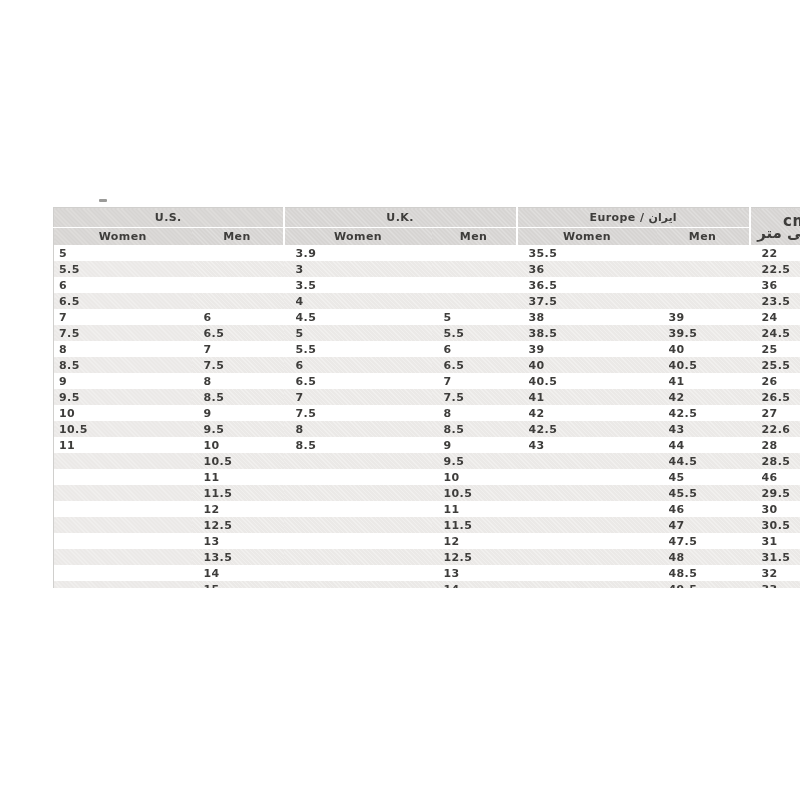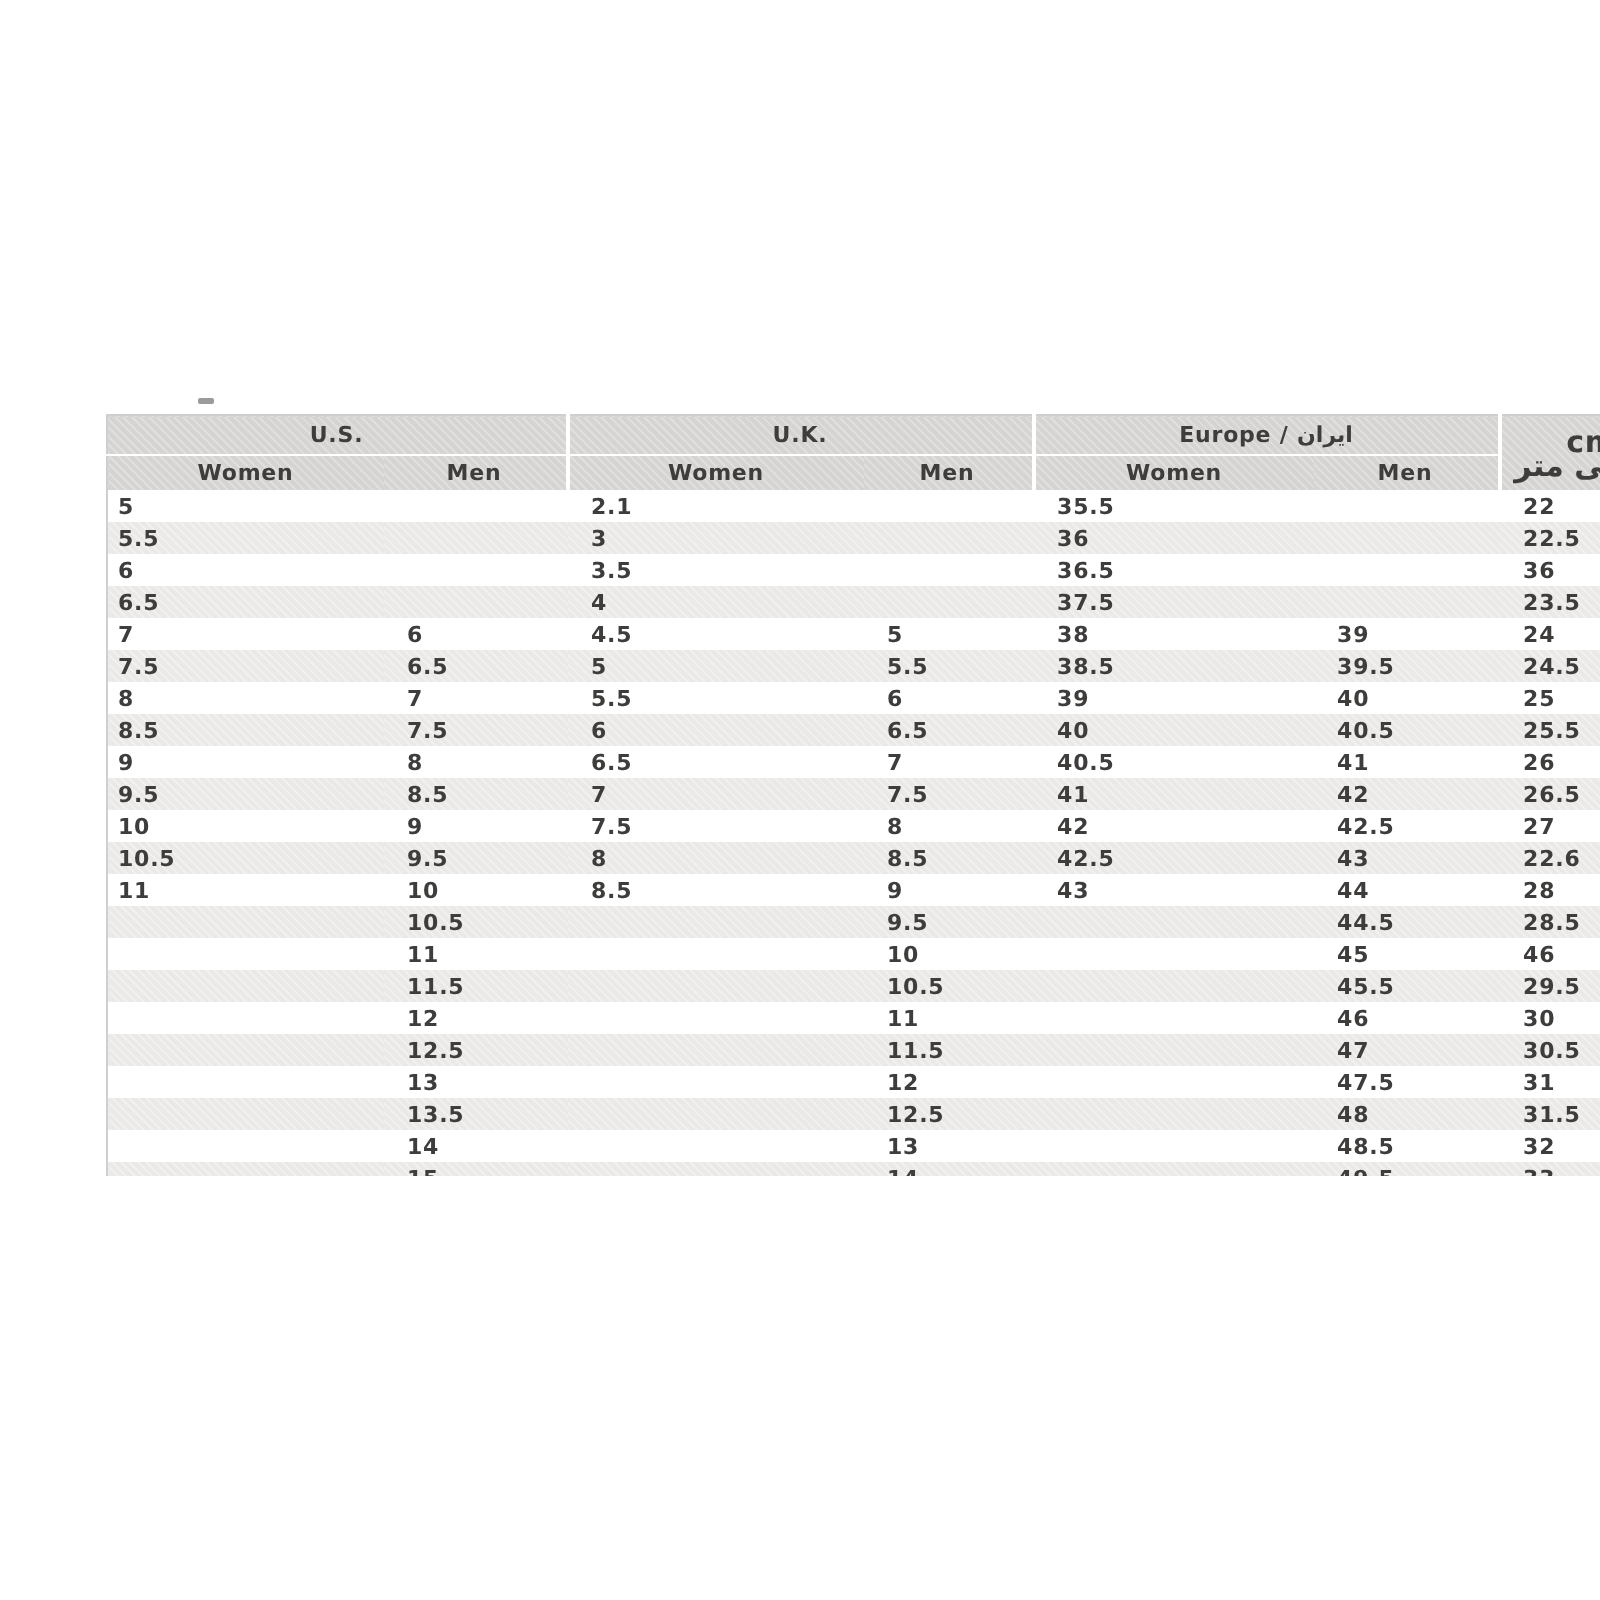--- a/index.html
+++ b/index.html
@@ -104,21 +104,21 @@
         <th class="sep">Women</th>
         <th>Men</th>
         <th class="sep">Women</th>
         <th>Men</th>
       </tr>
     </thead>
     <tbody>
         <tr>
           <td>5</td>
           <td></td>
-          <td>2.1</td>
+          <td>3.9</td>
           <td></td>
           <td>35.5</td>
           <td></td>
           <td>22</td>
         </tr>
         <tr>
           <td>5.5</td>
           <td></td>
           <td>3</td>
           <td></td>

